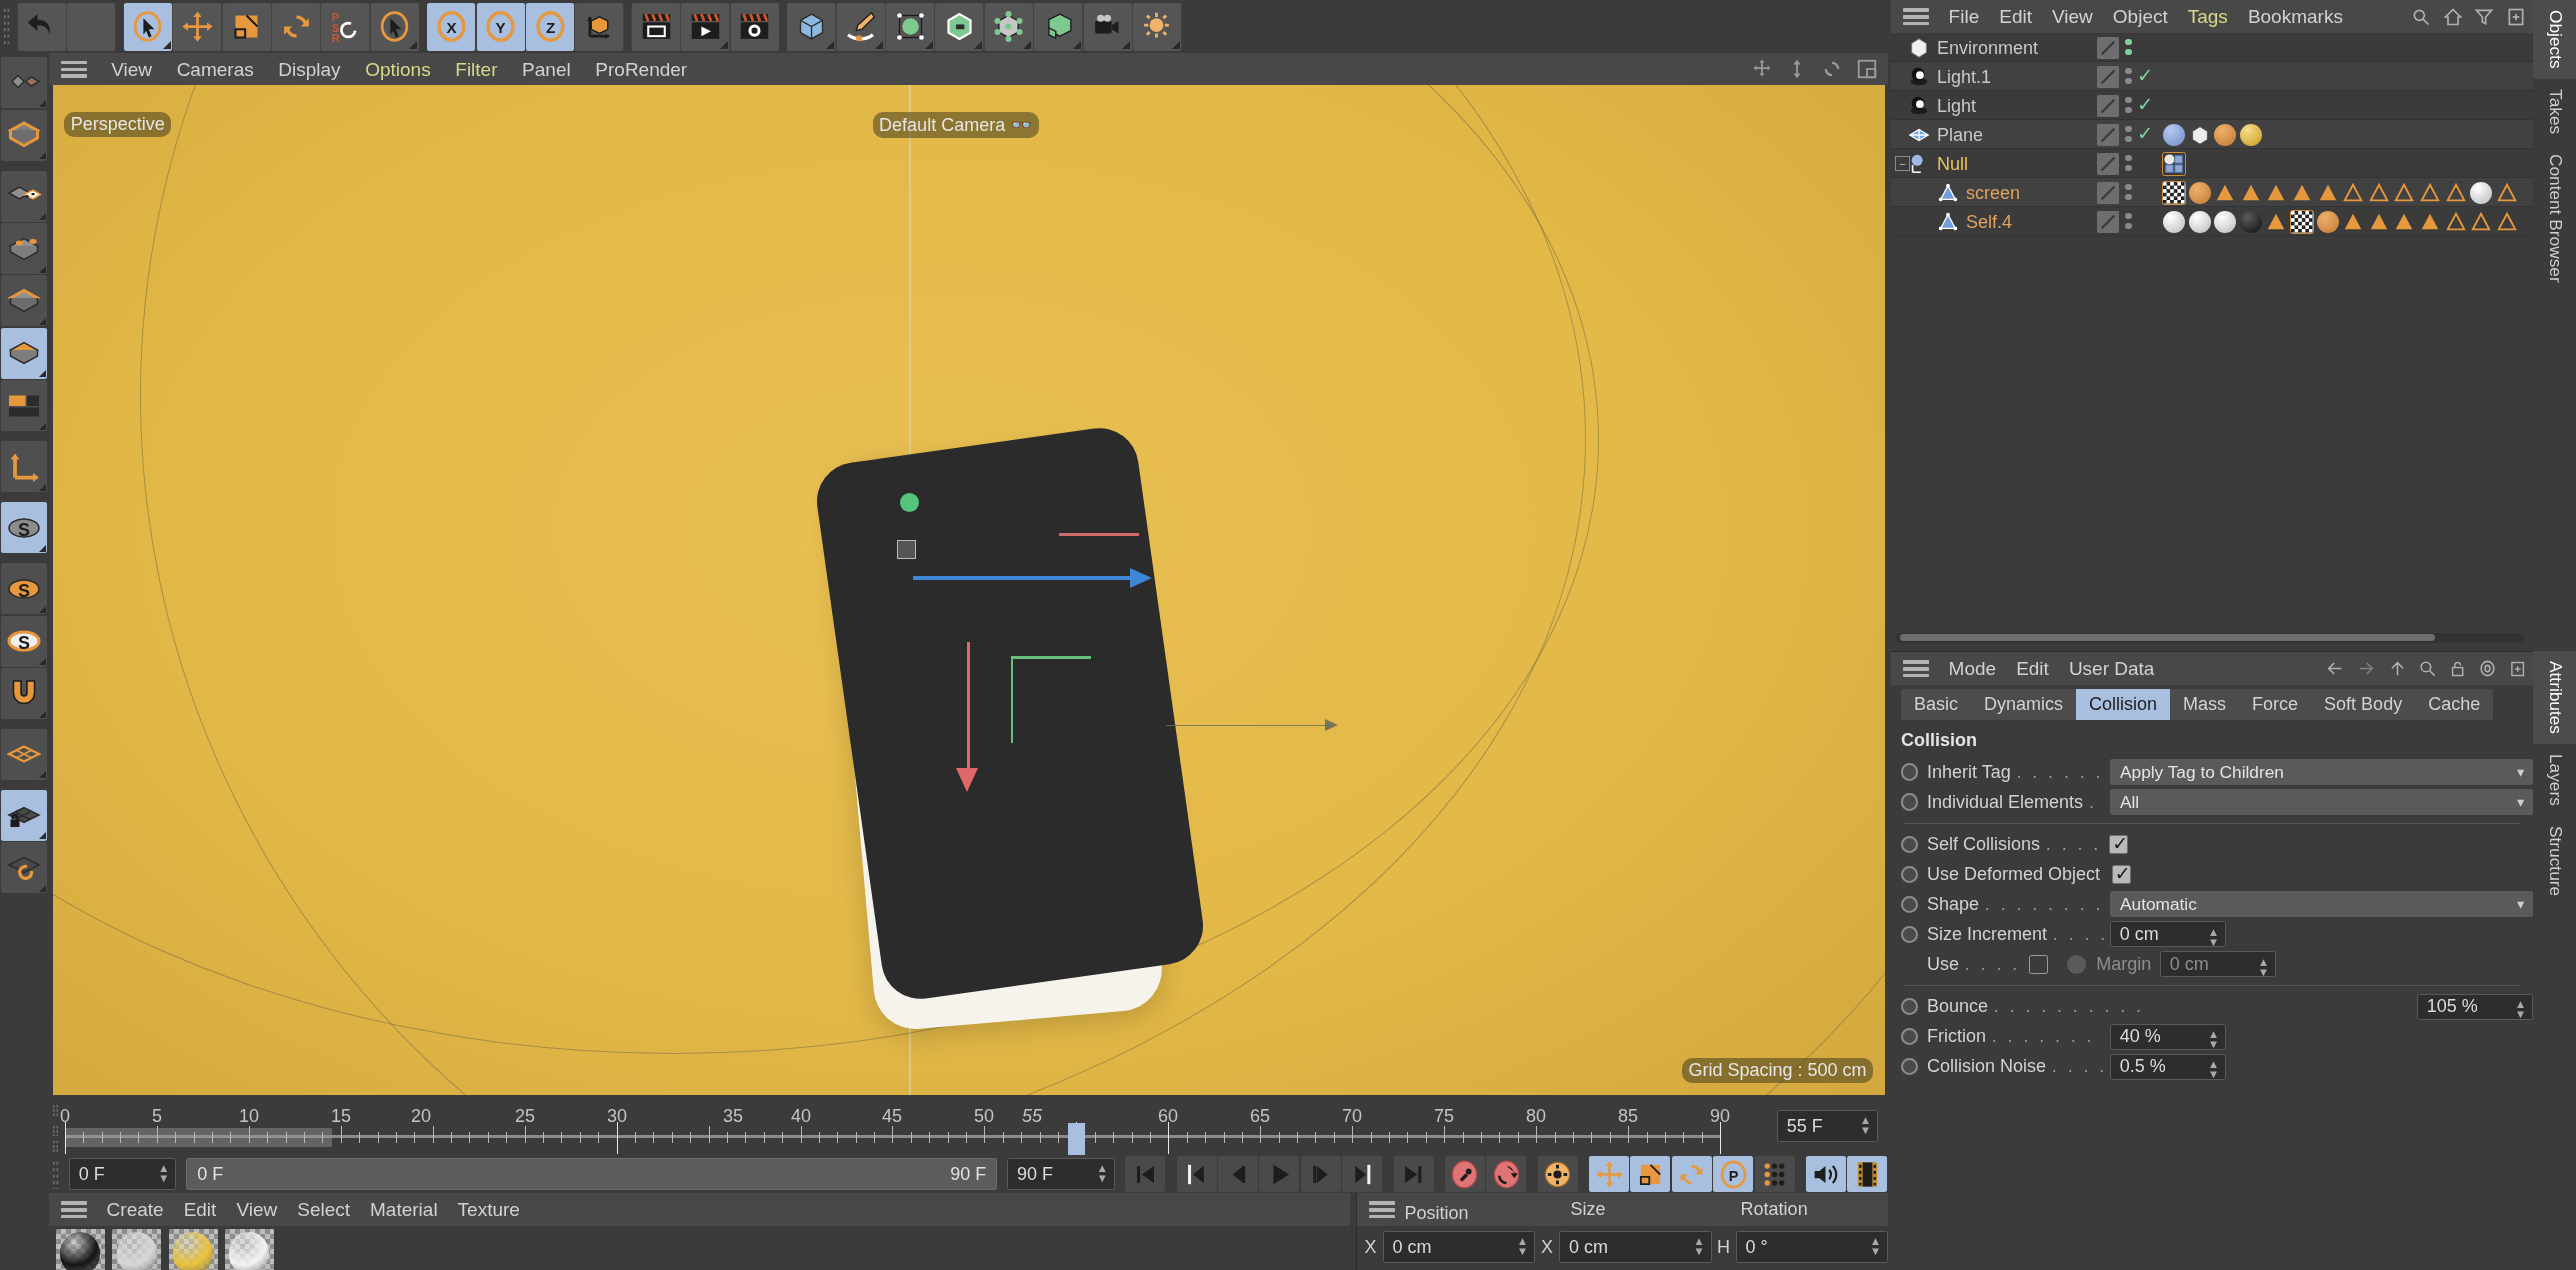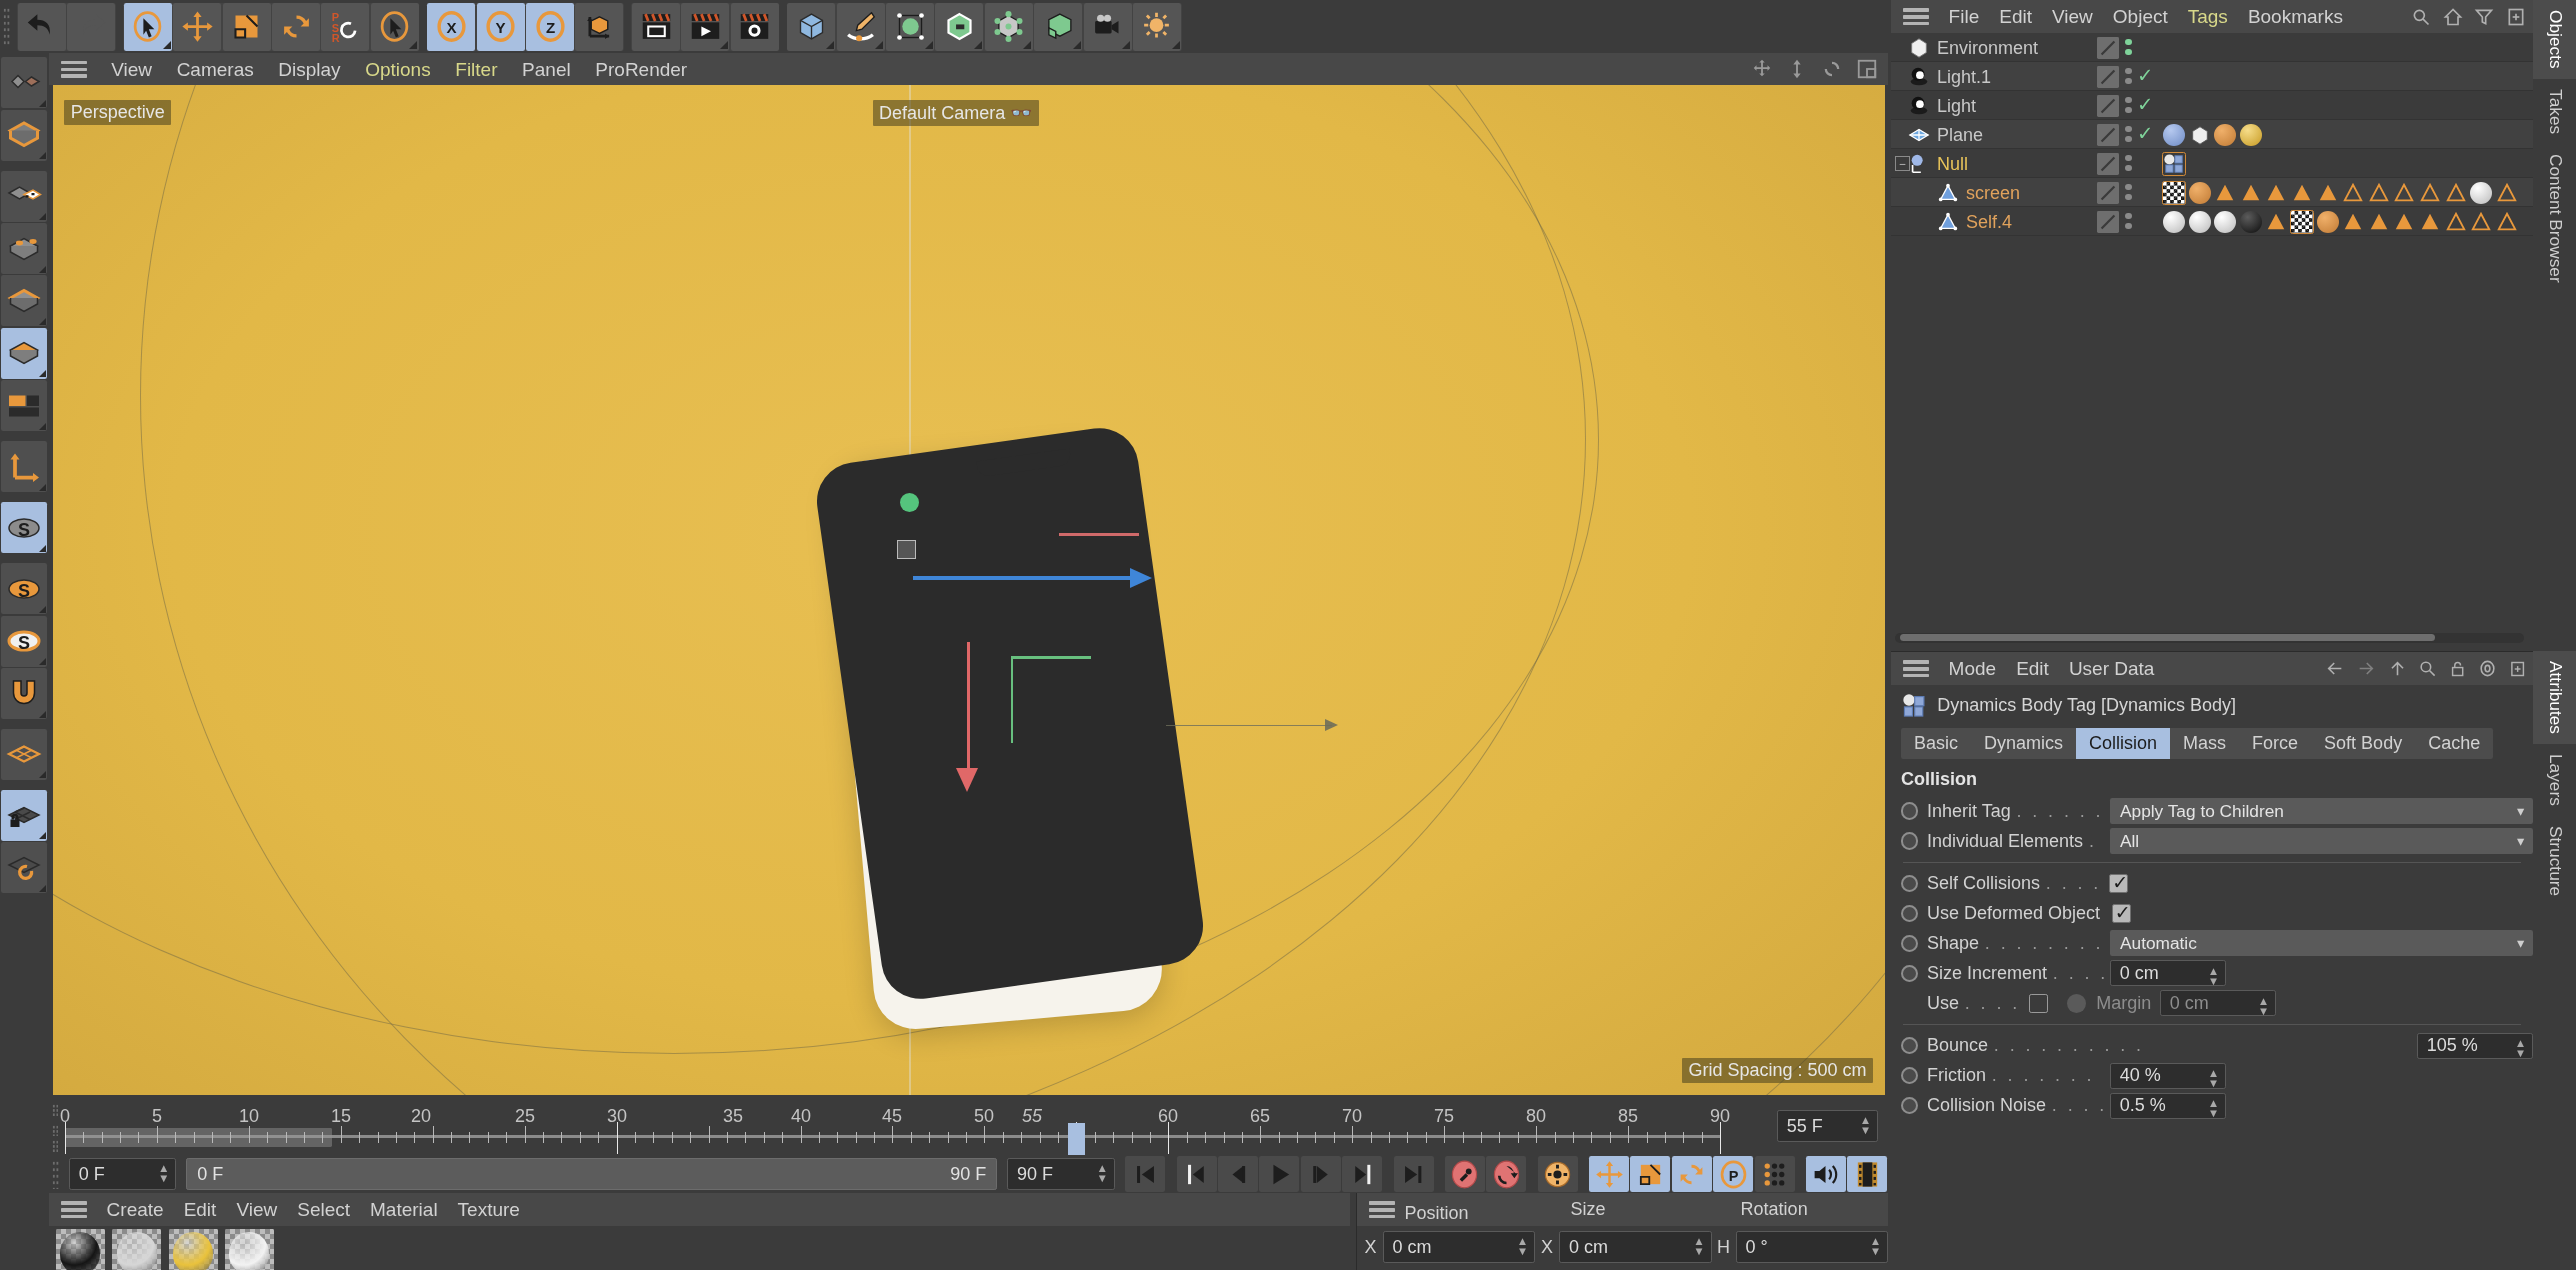--- a/index.html
+++ b/index.html
@@ -32,21 +32,21 @@
   .lt-btn.sel{background:#a8bfe0;}
   .lt-btn .corner{position:absolute;right:1.4px;bottom:1.4px;width:0;height:0;border-left:7.2px solid transparent;border-bottom:7.2px solid #2a2a2a;}
   .lt-sep{height:7.2px;}
 
   
   #viewport-panel{position:absolute;left:49px;top:53px;width:1839px;height:1047px;background:#3b3b3b;}
   #viewport-menubar{height:32px;display:flex;align-items:center;gap:24.6px;padding-left:11.6px;background:#484848;position:relative;}
   #viewport-menubar .vpnav{position:absolute;right:10px;top:0;height:32px;display:flex;align-items:center;gap:13px;}
   #viewport{position:absolute;left:3.6px;top:32px;width:1832px;height:1010px;overflow:hidden;
      background:radial-gradient(ellipse 115% 130% at 48% 44%, #e8bf52 0%, #e2b847 36%, #d3a93f 62%, #c79c38 82%, #bb9233 100%);}
-  .vp-label{position:absolute;background:rgba(70,62,30,.55);color:#e6e6e6;font-size:18px;padding:2.2px 6.5px;border-radius:1px;white-space:nowrap;}
+  .vp-label{position:absolute;background:rgba(70,62,30,.55);color:#e6e6e6;font-size:18px;padding:2.2px 6.5px;border-radius:10px;white-space:nowrap;margin-top:12px;}
   .curve{position:absolute;border:1.4px solid rgba(120,110,70,.55);border-radius:50%;}
   .axline{position:absolute;background:rgba(150,140,95,.55);}
 
   
   #phone-white{position:absolute;left:799px;top:365px;width:289px;height:571px;background:#f6f3ec;border-radius:42px;transform:rotate(-5deg);box-shadow:0 7.2px 27.5px rgba(0,0,0,.18);}
   #phone-black{position:absolute;left:795px;top:358px;width:324px;height:541px;background:#2b2b2b;border-radius:39px;transform:rotate(-8deg);}
   #phone-notch{position:absolute;left:924px;top:370px;width:94px;height:16px;background:#2b2b2b;border-radius:0 0 11.6px 11.6px;transform:rotate(-8deg);}
 
   
   .giz{position:absolute;}
@@ -1051,29 +1051,20 @@
             <ellipse cx="12" cy="12" rx="3" ry="4" fill="none" stroke="#b0b0b0" stroke-width="2"></ellipse>
           </svg>
         <svg width="17.3" height="20" viewBox="0 0 24 24">
             <rect x="4" y="3" width="16" height="18" fill="none" stroke="#b0b0b0" stroke-width="2"></rect>
             <line x1="8" y1="12" x2="16" y2="12" stroke="#b0b0b0" stroke-width="2"></line>
             <line x1="12" y1="8" x2="12" y2="16" stroke="#b0b0b0" stroke-width="2"></line>
           </svg>
       </span>
     </div>
 
-    <div id="at-title">
-      <svg width="27.5" height="27.5" viewBox="0 0 24 24">
-        <circle cx="7" cy="7" r="5" fill="#e8e8e8"></circle>
-        <rect x="12" y="4" width="8" height="8" fill="#8fa8d8" stroke="#5d7cb5"></rect>
-        <rect x="3" y="13" width="7" height="8" fill="#8fa8d8" stroke="#5d7cb5"></rect>
-        <rect x="12" y="13" width="7" height="8" fill="#8fa8d8" stroke="#5d7cb5"></rect>
-      </svg>
-      <span>Dynamics Body Tag [Dynamics Body]</span>
-    </div>
 
     <div id="at-tabs">
         <div class="at-tab">Basic</div>
         <div class="at-tab">Dynamics</div>
         <div class="at-tab sel">Collision</div>
         <div class="at-tab">Mass</div>
         <div class="at-tab">Force</div>
         <div class="at-tab">Soft Body</div>
         <div class="at-tab">Cache</div>
       </div>

